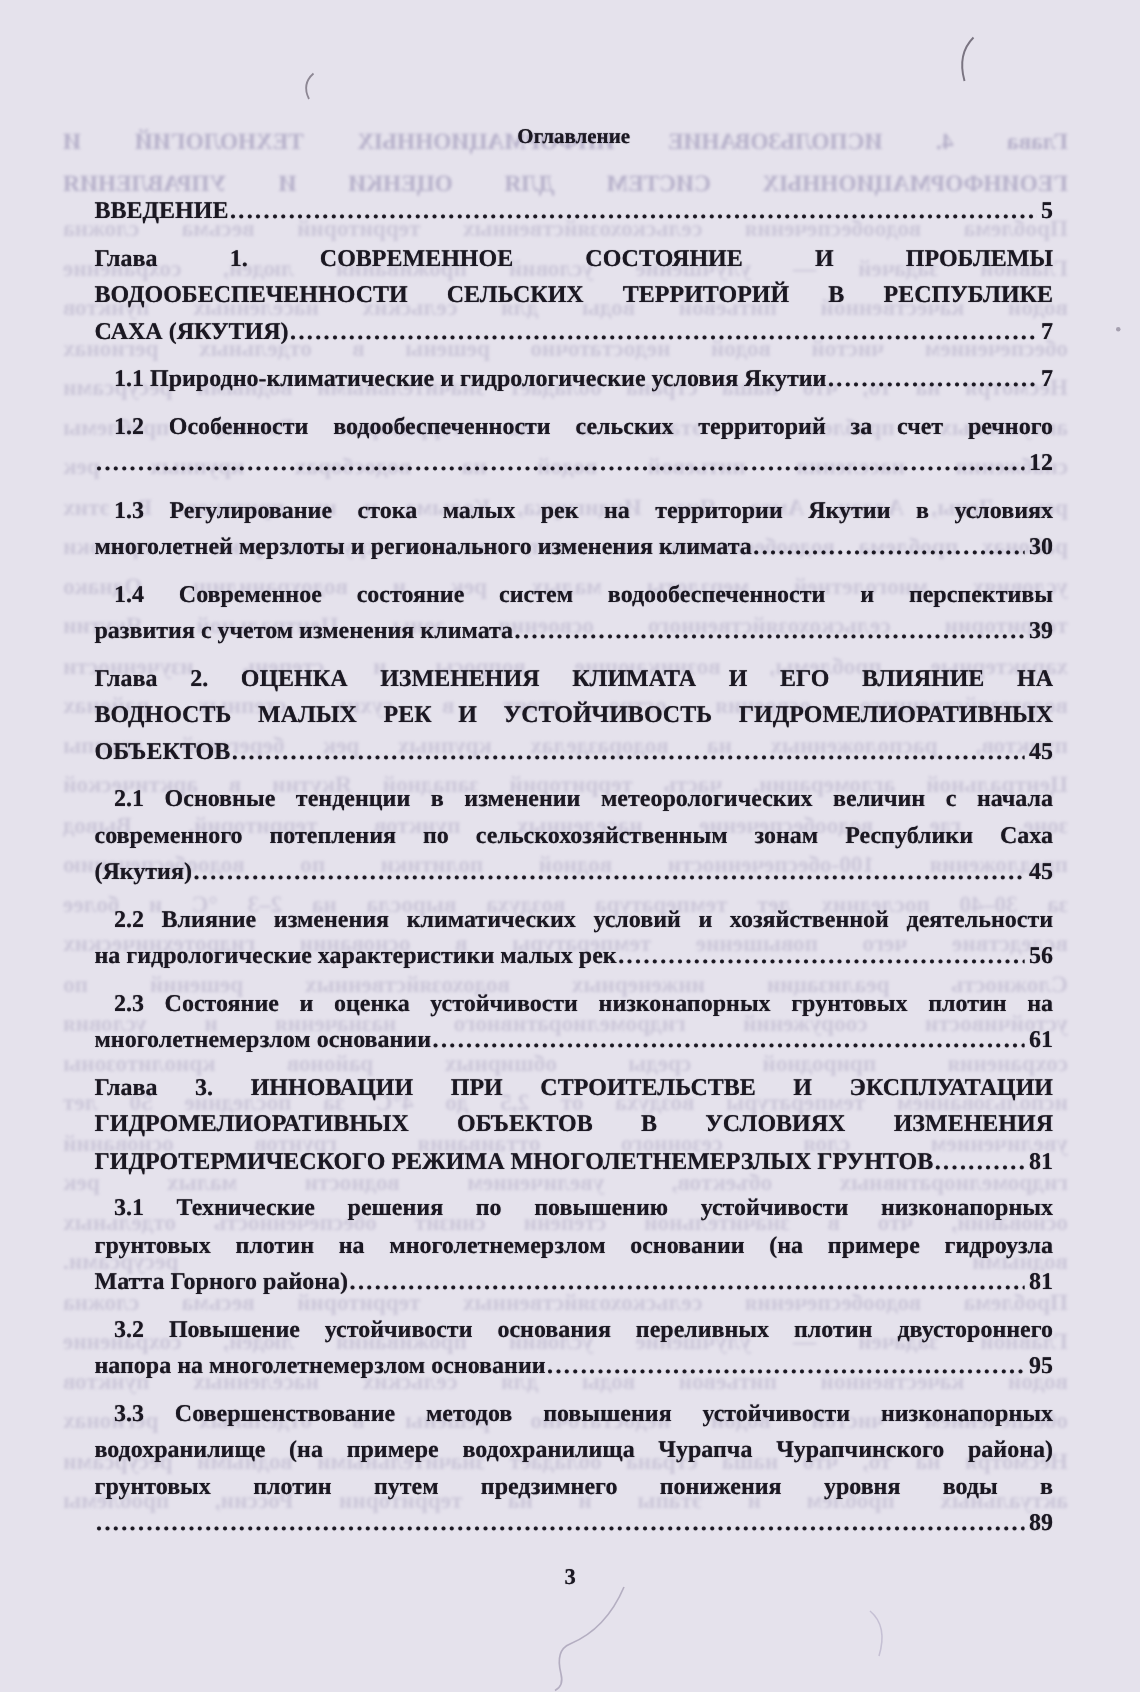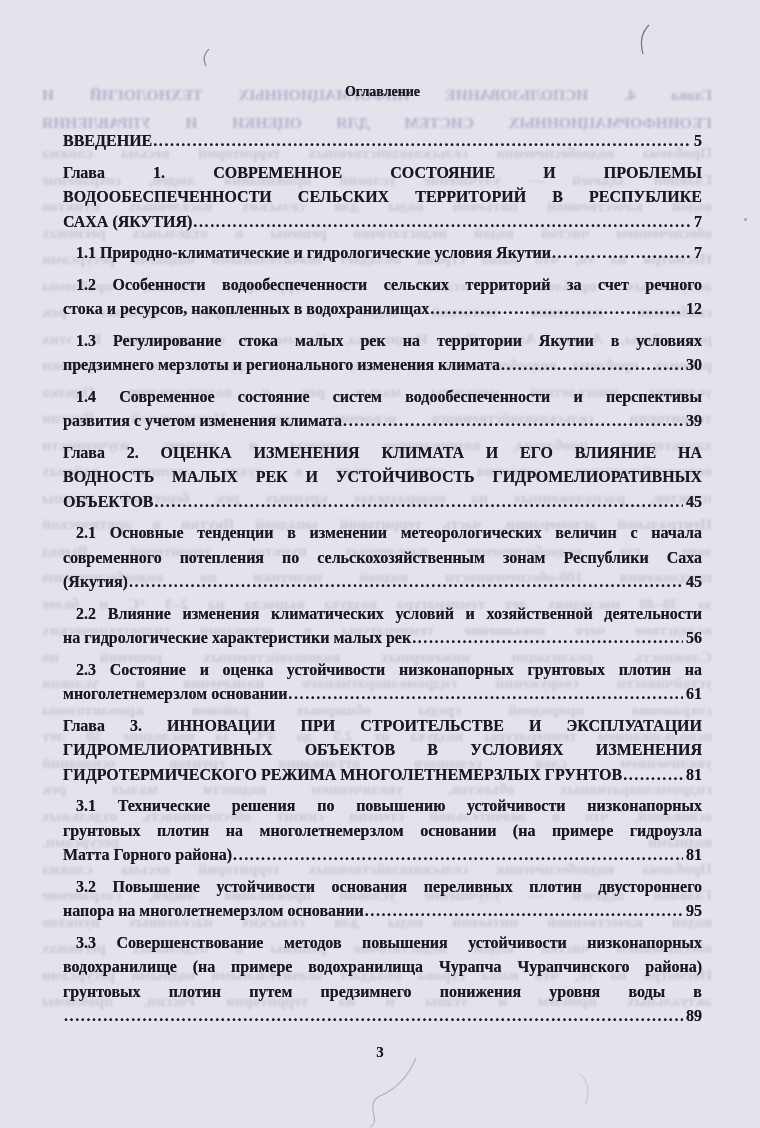--- a/index.html
+++ b/index.html
@@ -180,29 +180,28 @@
         <div class="entry">
           <div class="line leader ind">
             <span class="txt">1.1 Природно-климатические и гидрологические условия Якутии</span>
             <span class="dots"></span>
             <span class="pg">7</span>
           </div>
         </div>
         <div class="entry">
           <div class="line just ind">1.2 Особенности водообеспеченности сельских территорий за счет речного</div>
           <div class="line leader">
-            <span class="txt">стока и ресурсов, накопленных в водохранилищах</span>
             <span class="dots"></span>
             <span class="pg">12</span>
           </div>
         </div>
         <div class="entry">
           <div class="line just ind">1.3 Регулирование стока малых рек на территории Якутии в условиях</div>
           <div class="line leader">
-            <span class="txt">предзимнего мерзлоты и регионального изменения климата</span>
+            <span class="txt">многолетней мерзлоты и регионального изменения климата</span>
             <span class="dots"></span>
             <span class="pg">30</span>
           </div>
         </div>
         <div class="entry">
           <div class="line just ind">1.4 Современное состояние систем водообеспеченности и перспективы</div>
           <div class="line leader">
             <span class="txt">развития с учетом изменения климата</span>
             <span class="dots"></span>
             <span class="pg">39</span>

